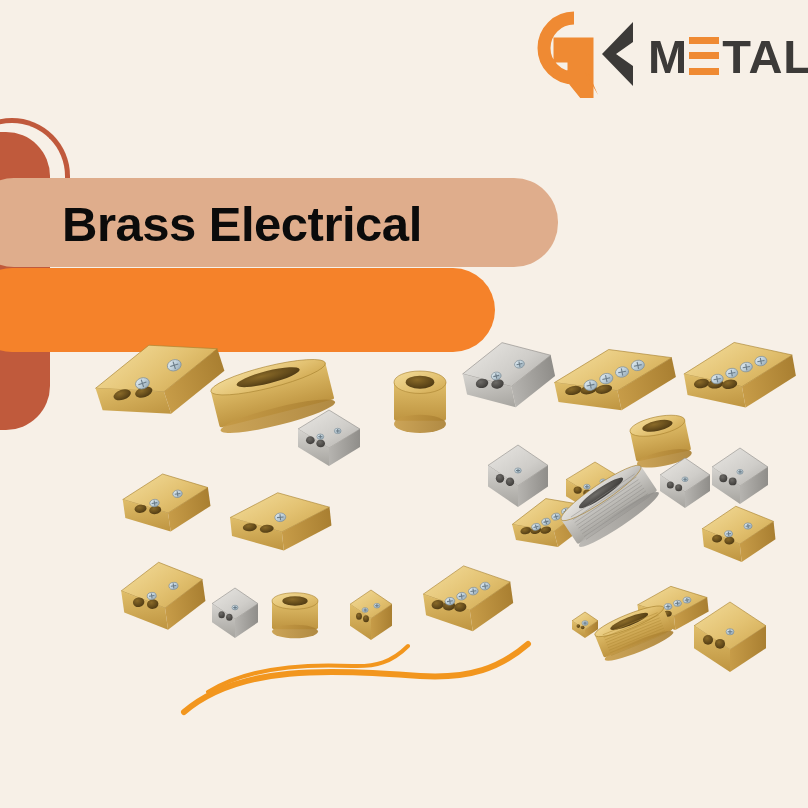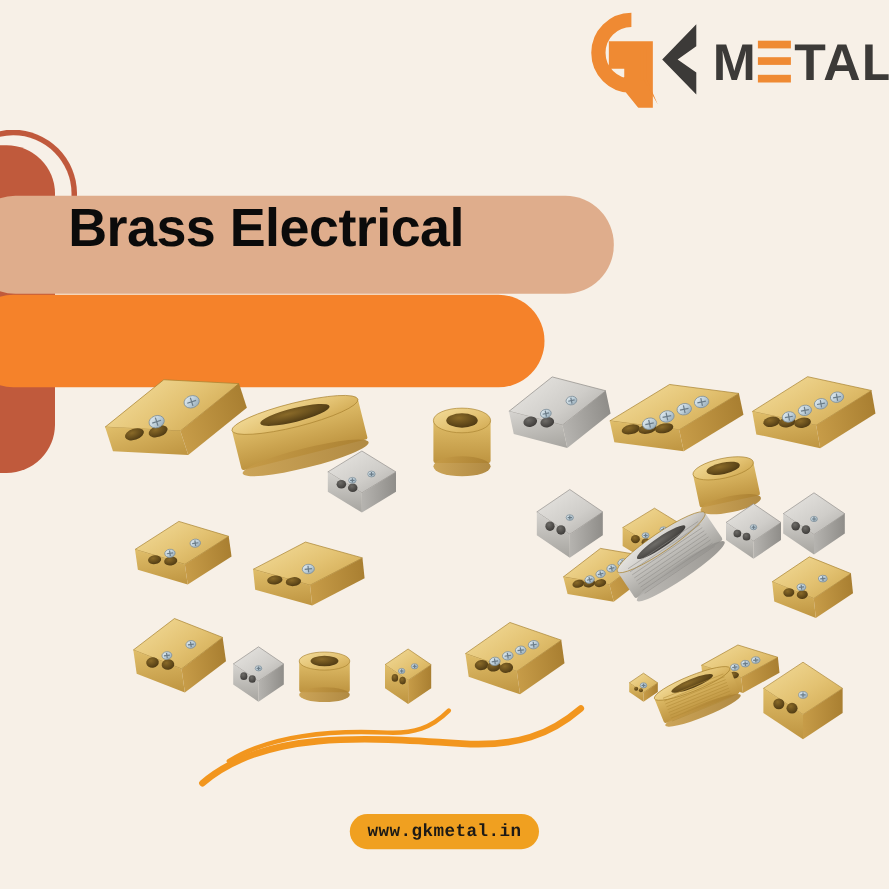--- a/index.html
+++ b/index.html
@@ -30,21 +30,21 @@
   #deco-block{position:absolute;left:-60px;top:132px;width:110px;height:298px;
               background:#C05A3C;border-radius:44px;}
 
   
   #bar-tan{position:absolute;left:-30px;top:178px;width:588px;height:89px;
            background:#DFAD8C;border-radius:44px;}
   #bar-orange{position:absolute;left:-30px;top:268px;width:525px;height:84px;
               background:#F5822A;border-radius:42px;}
   .bar-text{position:absolute;color:#0B0B0B;font-weight:bold;white-space:nowrap;
             font-family:"Liberation Sans",sans-serif;}
-  #title-1{left:62px;top:180px;font-size:49px;letter-spacing:-0.5px;}
+  #title-1{left:62px;top:196px;font-size:49px;letter-spacing:-0.5px;}
   #title-2{left:62px;top:288px;font-size:40px;letter-spacing:-0.3px;}
 
   
   #products{position:absolute;left:0;top:340px;width:808px;height:400px;}
 
   
   #swoosh{position:absolute;left:180px;top:640px;width:420px;height:80px;}
 
   
   #url-pill{position:absolute;left:318px;top:740px;width:172px;height:32px;
@@ -546,17 +546,14 @@
           </g>
         </g>
     </svg>
   </div>
 
   <svg id="swoosh" viewBox="0 0 420 80">
     <path d="M4,72 C60,24 150,30 240,36 C290,39 320,28 348,4" fill="none" stroke="#F2961E" stroke-width="6" stroke-linecap="round"></path>
     <path d="M28,52 C70,26 130,24 172,26 C196,27 212,22 228,6" fill="none" stroke="#F2961E" stroke-width="4" stroke-linecap="round"></path>
   </svg>
 
-  <div id="url-pill">
-    <span id="url-text">www.gkmetal.in</span>
-  </div>
 
 </div>
 
 </body></html>

